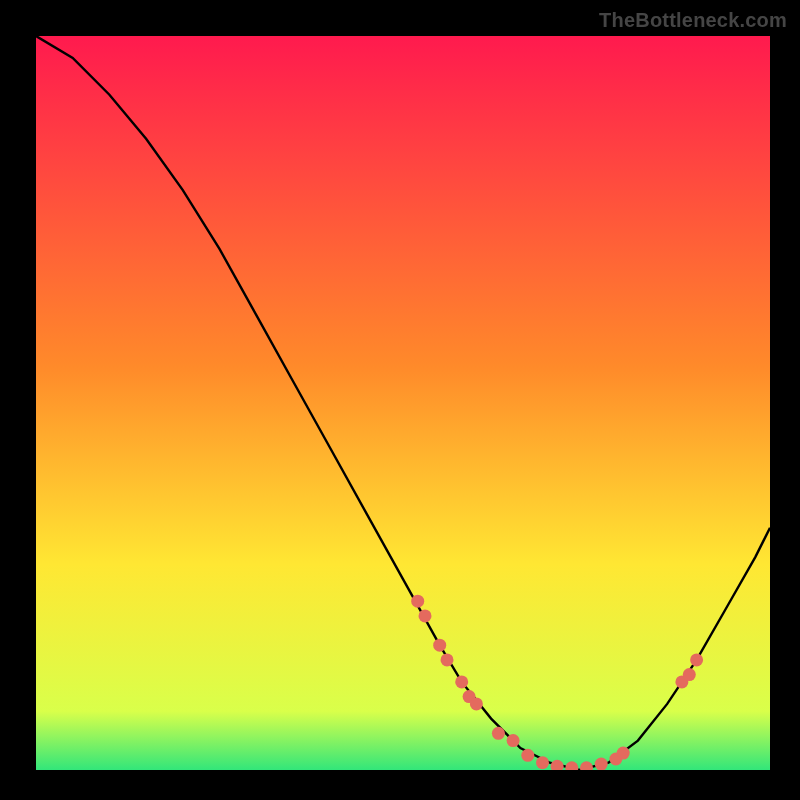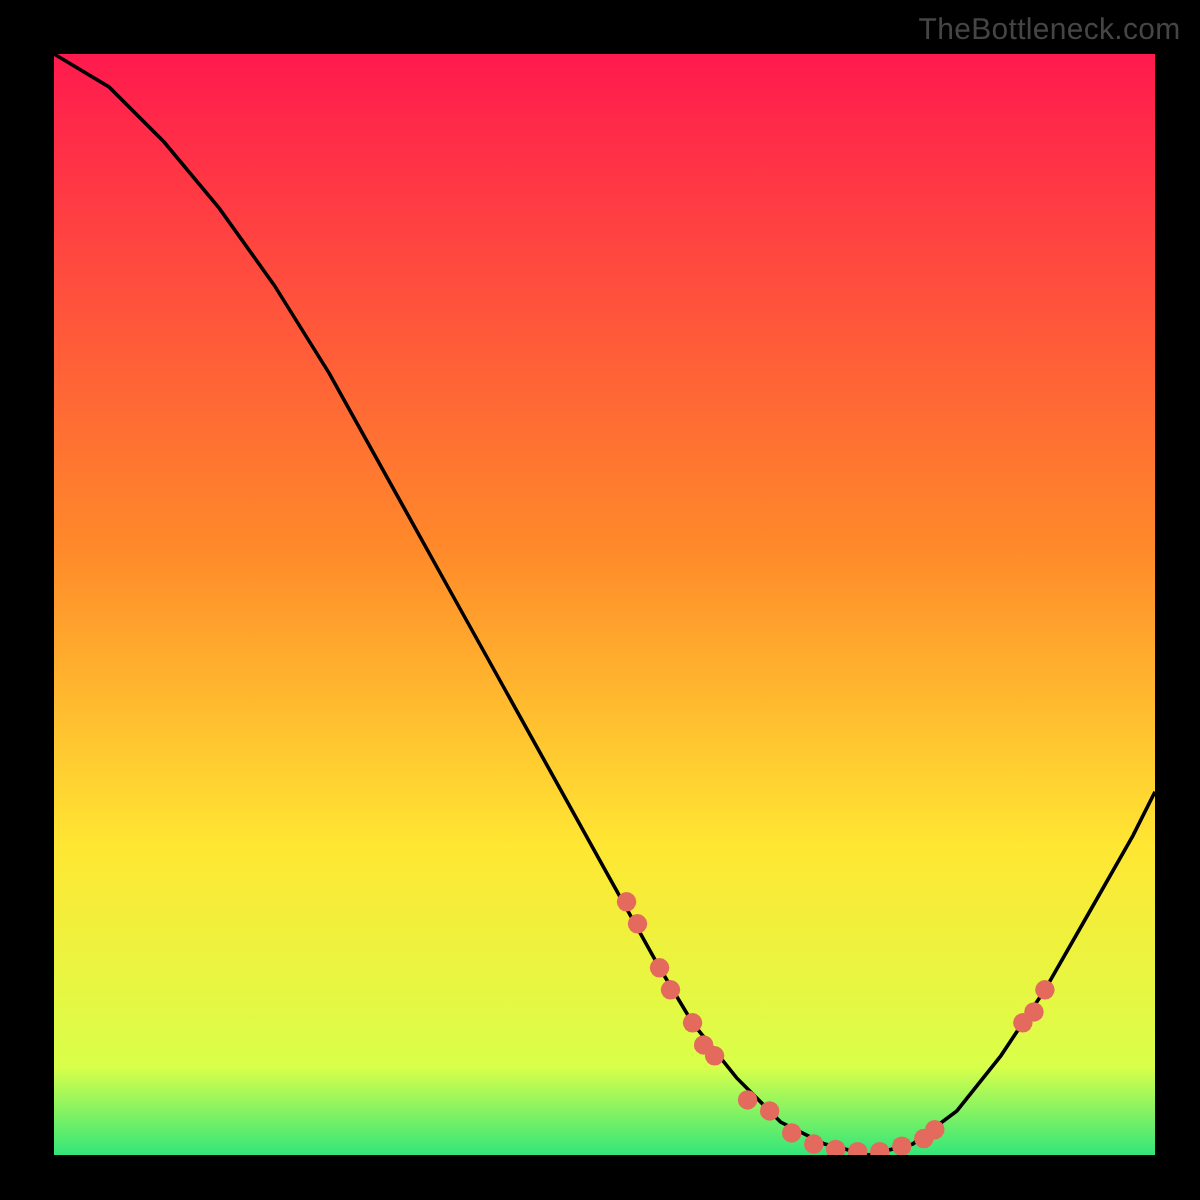--- a/index.html
+++ b/index.html
@@ -25,21 +25,21 @@
     width: 734px;
     height: 734px;
     overflow: hidden;
   }
   .watermark {
     position: absolute;
     top: 6px;
     right: 10px;
     color: #454545;
     font-size: 20px;
-    font-weight: 400;
+    font-weight: 700;
     letter-spacing: 0.2px;
     z-index: 10;
   }
   svg {
     display: block;
   }
 </style>
 </head>
 <body>
 

